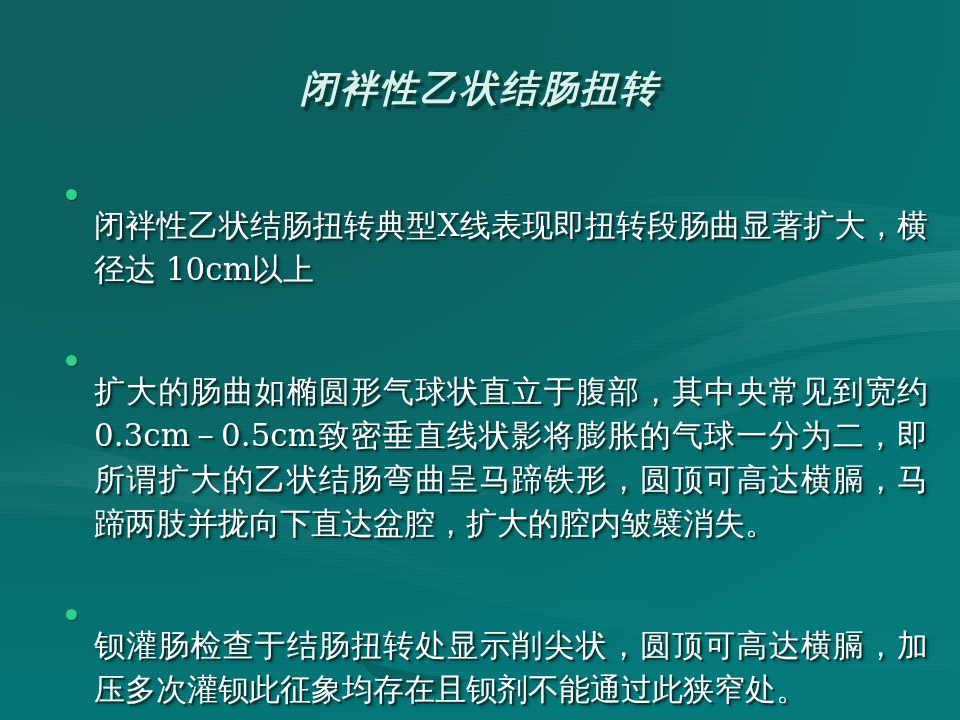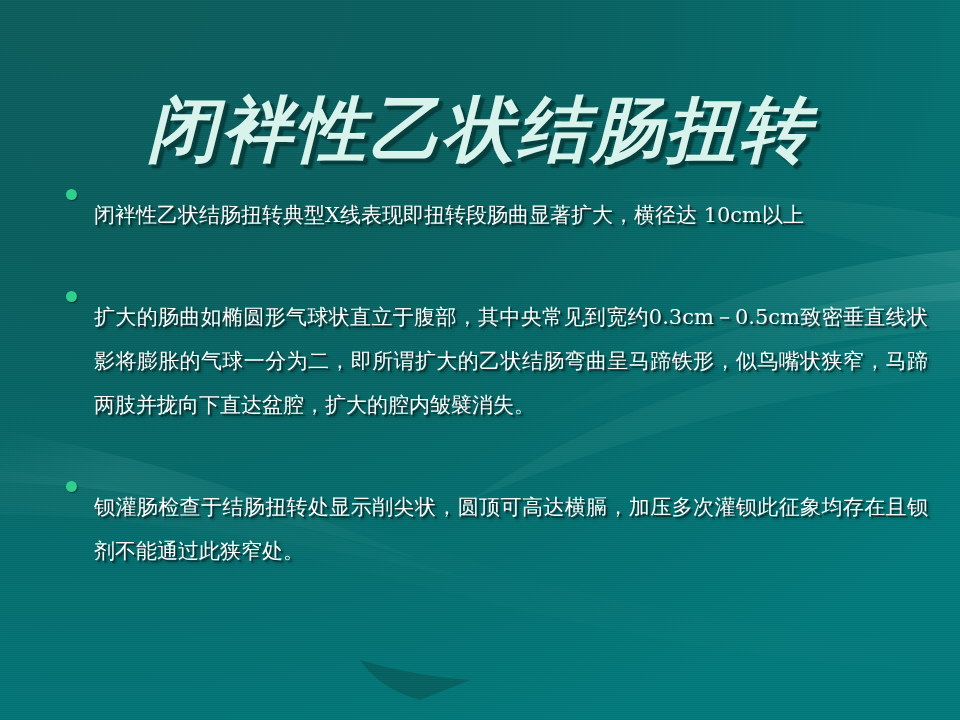--- a/index.html
+++ b/index.html
@@ -49,21 +49,21 @@
     left: 0;
     width: 960px;
     text-align: center;
     z-index: 4;
   }
   .slide-title {
     display: inline-block;
     font-family: "DejaVu Serif", "Liberation Serif", serif;
     font-weight: bold;
     font-style: italic;
-    font-size: 71px;
+    font-size: 37px;
     line-height: 1.05;
     letter-spacing: 3px;
     color: #d8f2ec;
     text-shadow:
       3px 3px 0 #05403f,
       4px 4px 2px rgba(0,0,0,0.45);
     white-space: nowrap;
   }
 
   
@@ -93,21 +93,21 @@
     width: 11px;
     height: 11px;
     border-radius: 50%;
     background: #2fd08c;
     box-shadow: 1px 1px 1px rgba(0,0,0,0.45);
   }
 
   .bullet-text {
     flex: 1 1 auto;
     font-family: "DejaVu Serif", "Liberation Serif", serif;
-    font-size: 21px;
+    font-size: 31px;
     line-height: 44px;
     color: #ffffff;
     text-shadow:
       2px 2px 0 rgba(3,48,48,0.85),
       3px 3px 3px rgba(0,0,0,0.35);
     text-align: justify;
     text-justify: inter-character;
     word-break: break-all;
     letter-spacing: 0px;
   }
@@ -163,21 +163,21 @@
       <span class="bullet-dot">
           <i></i>
         </span>
       <p class="bullet-text">闭袢性乙状结肠扭转典型X线表现即扭转段肠曲显著扩大，横径达 10cm以上</p>
     </div>
 
     <div class="bullet-row">
       <span class="bullet-dot">
           <i></i>
         </span>
-      <p class="bullet-text">扩大的肠曲如椭圆形气球状直立于腹部，其中央常见到宽约0.3cm－0.5cm致密垂直线状影将膨胀的气球一分为二，即所谓扩大的乙状结肠弯曲呈马蹄铁形，似鸟嘴状狭窄，马蹄两肢并拢向下直达盆腔，扩大的腔内皱襞消失。</p>
+      <p class="bullet-text">扩大的肠曲如椭圆形气球状直立于腹部，其中央常见到宽约0.3cm－0.5cm致密垂直线状影将膨胀的气球一分为二，即所谓扩大的乙状结肠弯曲呈马蹄铁形，圆顶可高达横膈，马蹄两肢并拢向下直达盆腔，扩大的腔内皱襞消失。</p>
     </div>
 
     <div class="bullet-row">
       <span class="bullet-dot">
           <i></i>
         </span>
       <p class="bullet-text">钡灌肠检查于结肠扭转处显示削尖状，圆顶可高达横膈，加压多次灌钡此征象均存在且钡剂不能通过此狭窄处。</p>
     </div>
 
   </div>

